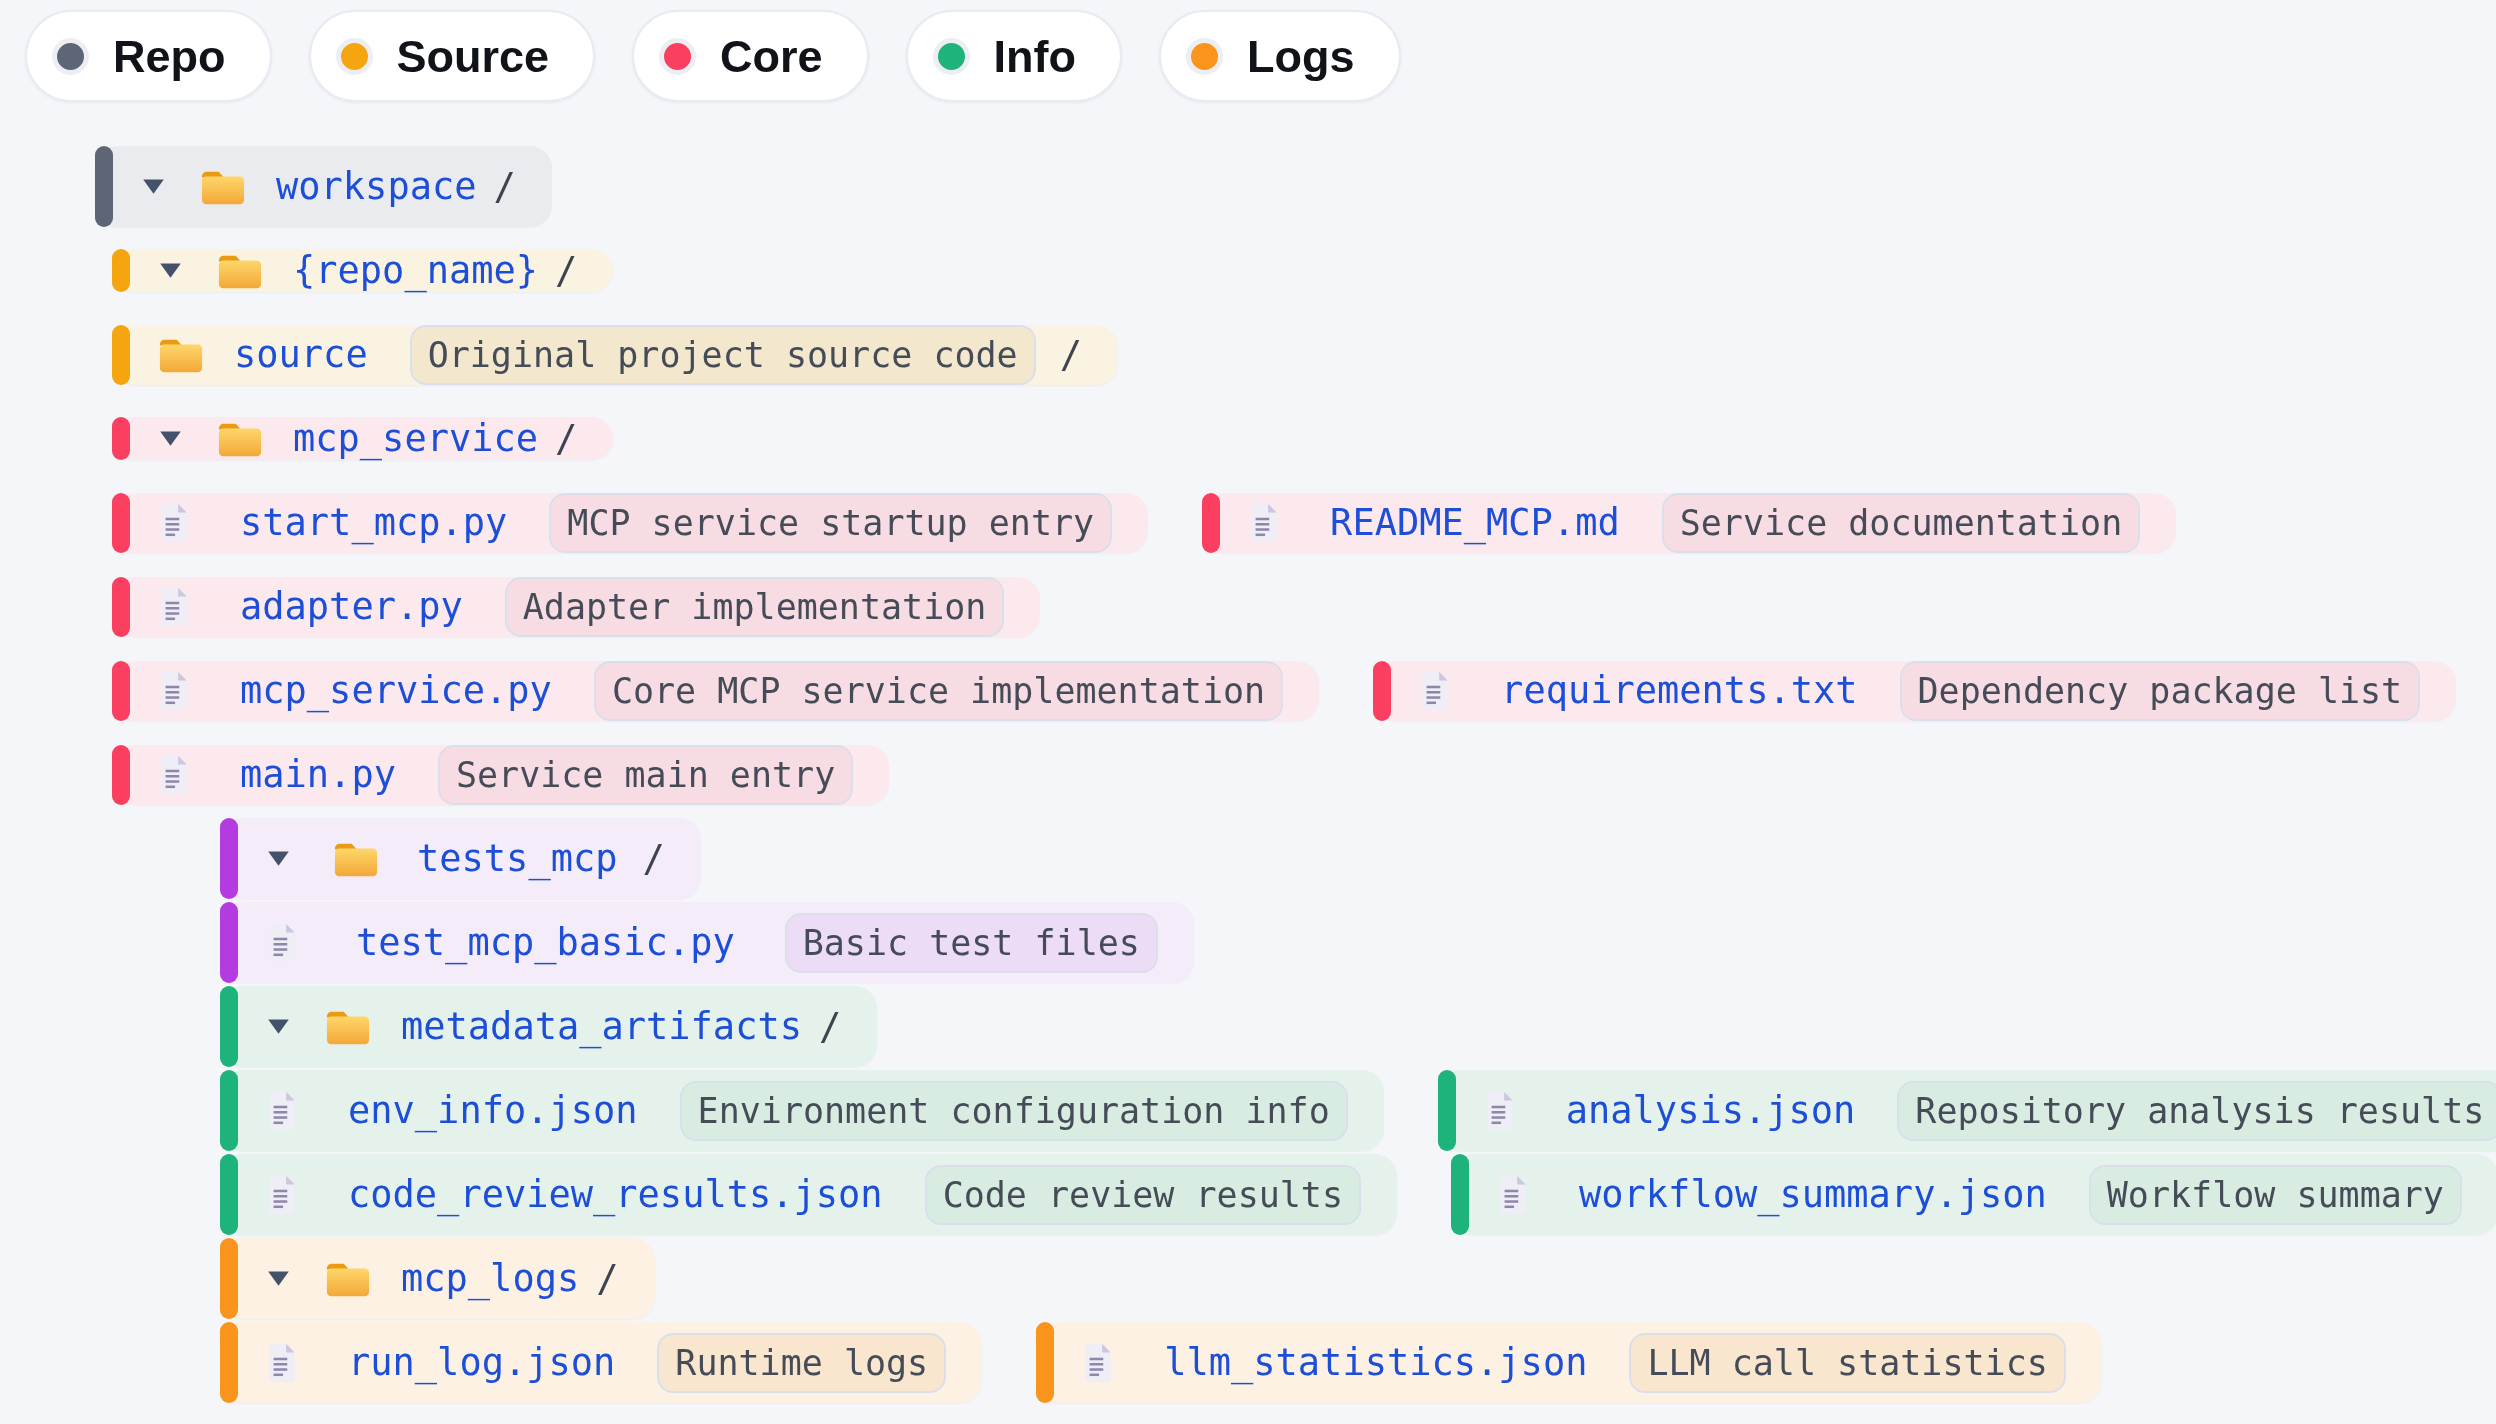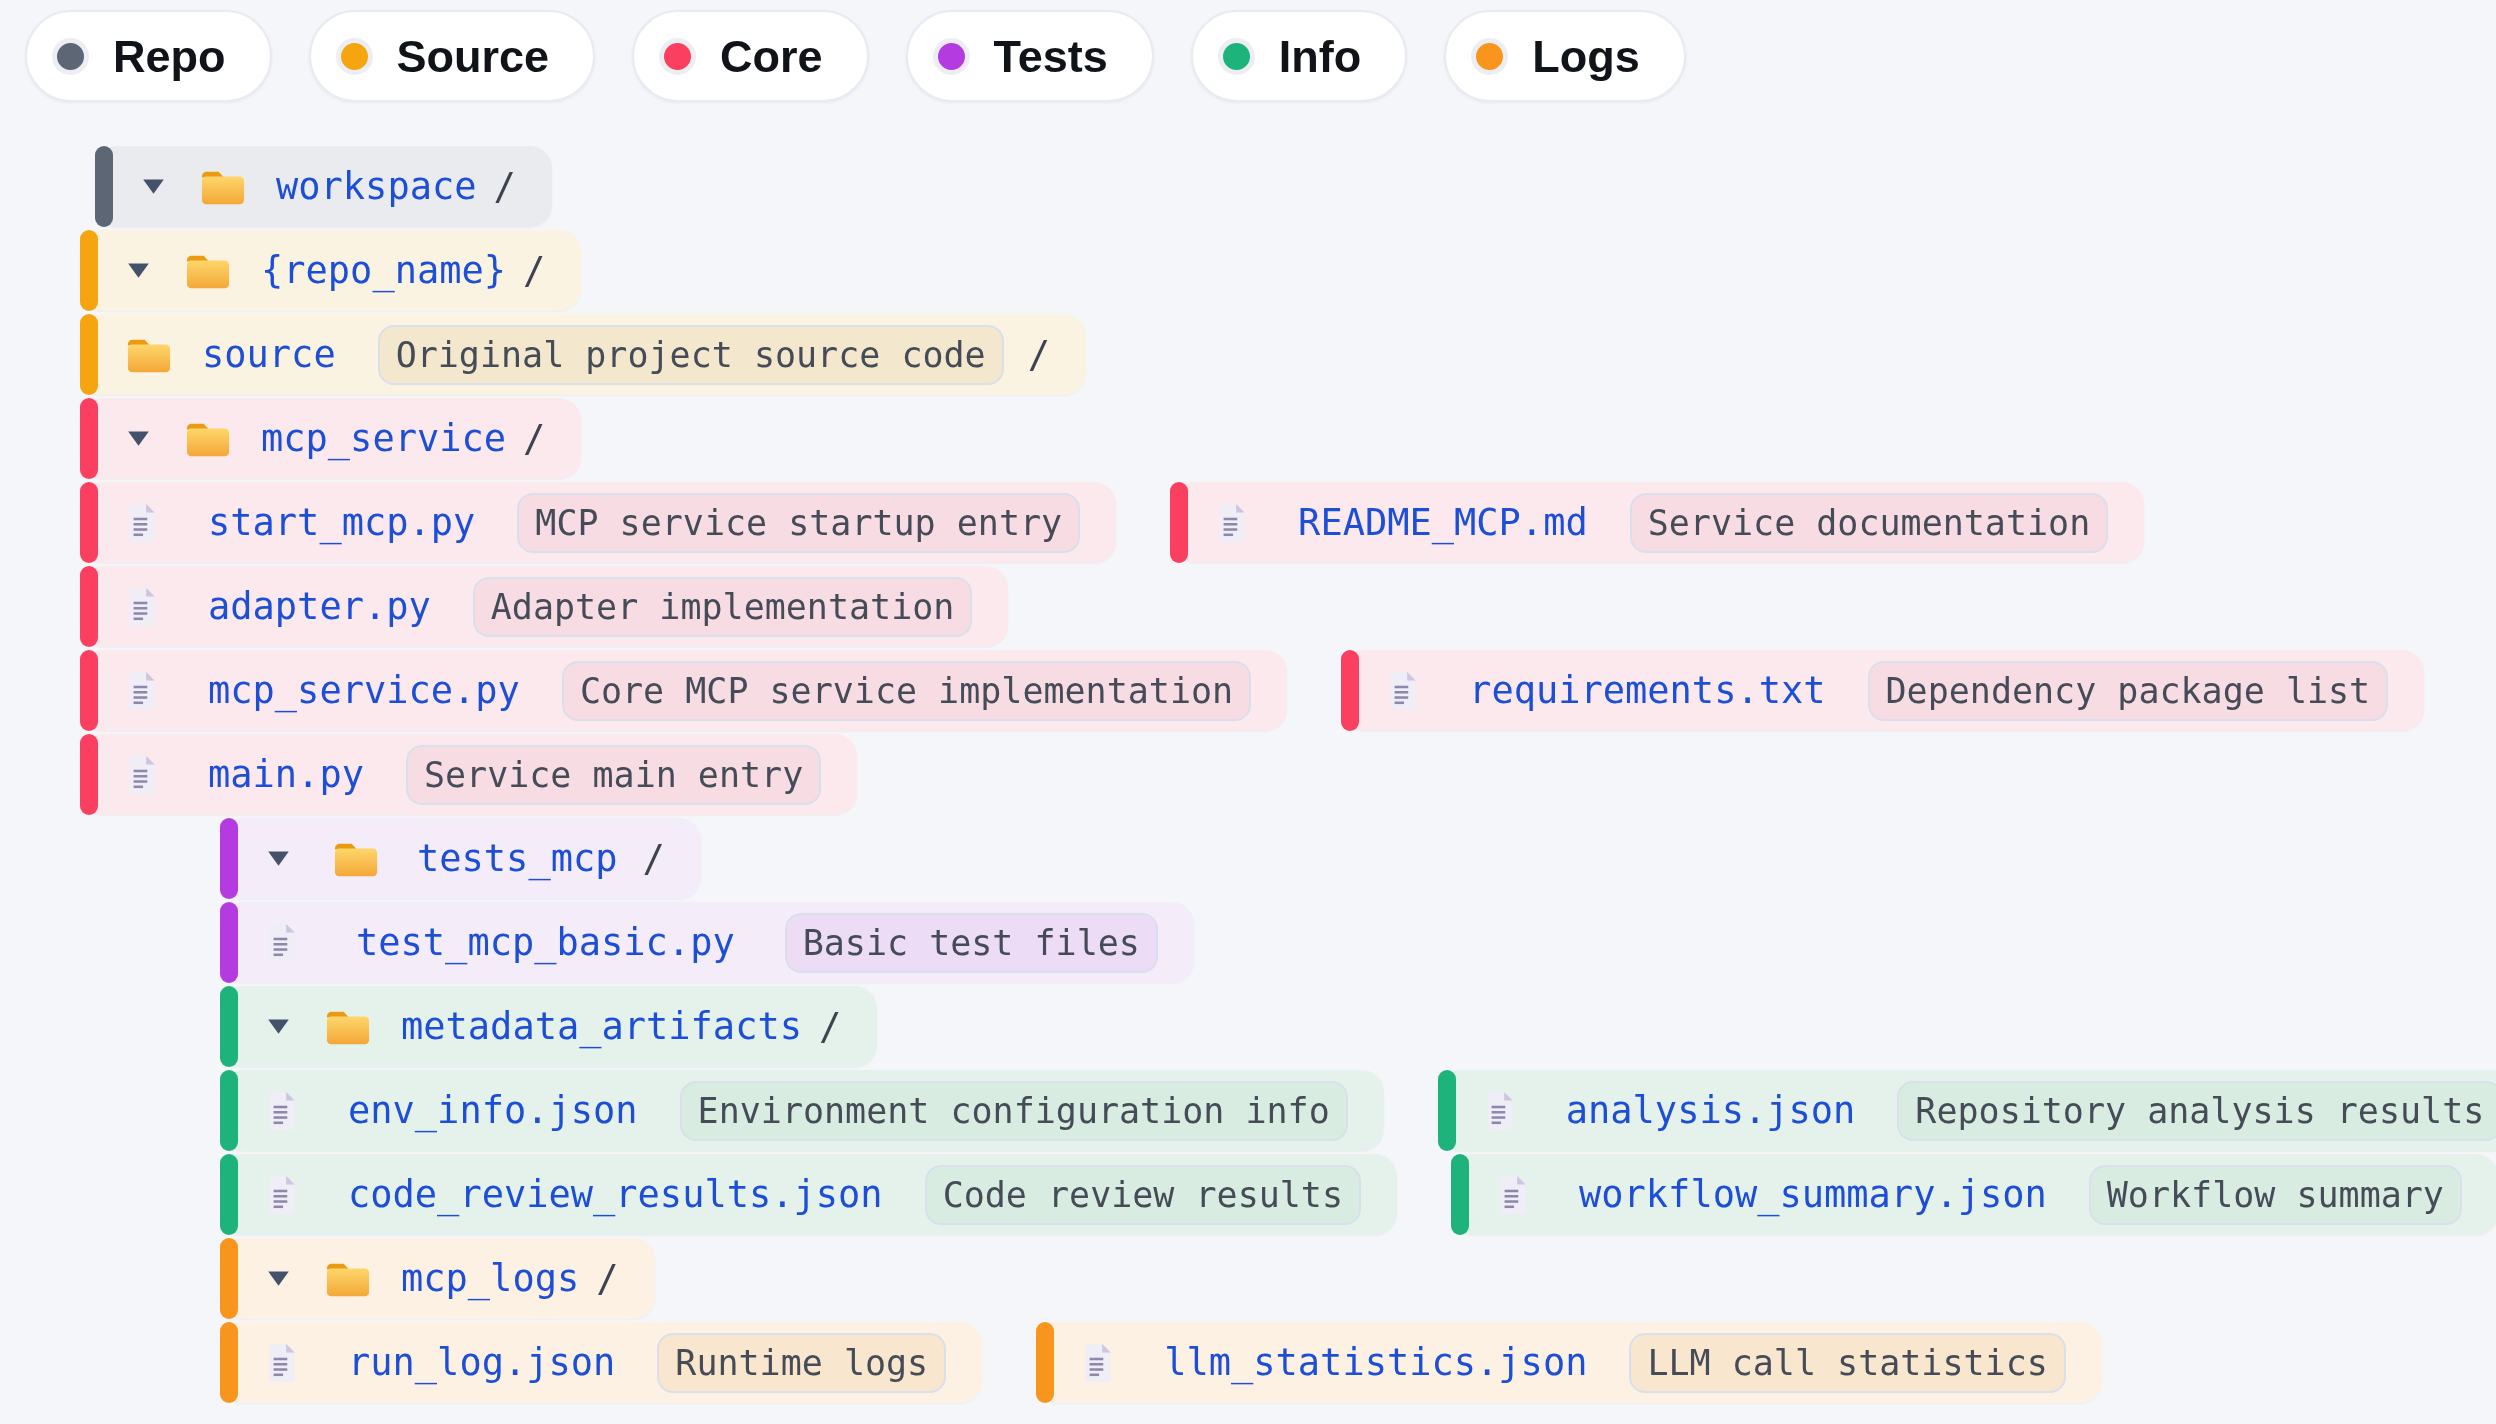--- a/index.html
+++ b/index.html
@@ -23,21 +23,21 @@
   .dot-core{background:var(--core-accent);}
   .dot-tests{background:var(--tests-accent);}
   .dot-info{background:var(--info-accent);}
   .dot-logs{background:var(--logs-accent);}
   .llabel{font-family:"Liberation Sans",sans-serif;font-weight:600;font-size:45px;color:#101419;line-height:1;}
 
   
   .tree{margin-top:44px;}
   .trow{display:flex;align-items:stretch;gap:54px;height:81px;margin-bottom:3px;}
   .ind0{margin-left:95px;}
-  .ind1{margin-left:80px;}
+  .ind1{margin-left:112px;align-items:center;}
   .ind2{margin-left:220px;}
 
   .node{
     position:relative;display:flex;align-items:center;
     border-radius:22px;padding:0 36px 0 46px;white-space:nowrap;
     box-shadow:0 1px 2px rgba(23,32,50,.04);
   }
   .bar{position:absolute;left:0;top:0;bottom:0;width:18px;border-radius:12px;}
   .caret{display:inline-flex;width:25px;margin-right:34px;flex:none;}
   .caret svg{width:25px;height:19px;}
@@ -97,24 +97,20 @@
   </div>
   <div class="lpill">
     <span class="ldot dot-source"></span>
     <span class="llabel">Source</span>
   </div>
   <div class="lpill">
     <span class="ldot dot-core"></span>
     <span class="llabel">Core</span>
   </div>
   <div class="lpill">
-    <span class="ldot dot-tests"></span>
-    <span class="llabel">Tests</span>
-  </div>
-  <div class="lpill">
     <span class="ldot dot-info"></span>
     <span class="llabel">Info</span>
   </div>
   <div class="lpill">
     <span class="ldot dot-logs"></span>
     <span class="llabel">Logs</span>
   </div>
 </div>
 
 <div class="tree">

